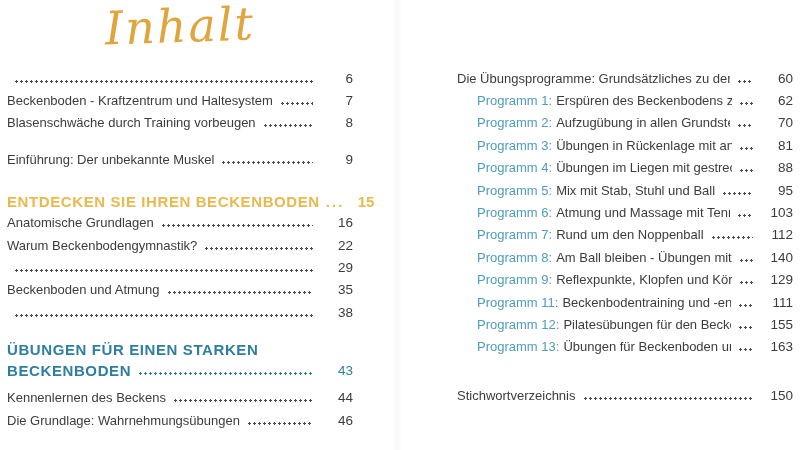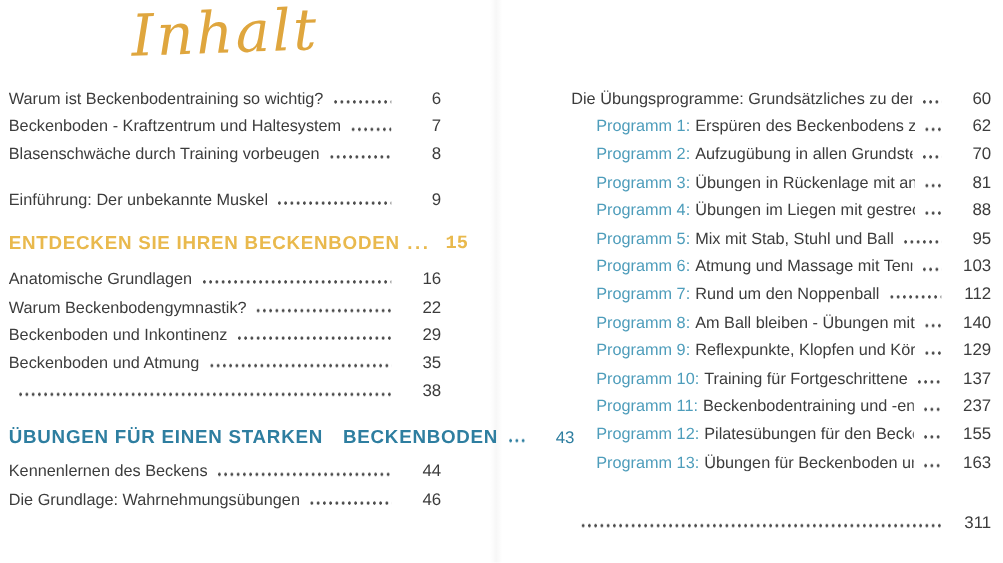--- a/index.html
+++ b/index.html
@@ -39,43 +39,42 @@
     flex:1 1 20px; min-width:14px; align-self:center; height:3px;
     margin:6px 10px 0 7px;
     background-image:radial-gradient(circle, currentColor 1.1px, transparent 1.4px);
     background-size:5px 3px; background-repeat:repeat-x; background-position:left bottom;
     color:var(--leader,#4a4a4a);
   }
   .page-num {
     flex:0 0 30px; text-align:right; color:var(--text,#3c3c3c);
     font-size:13.5px;
   }
-  .heading-row { height:24px; display:flex; align-items:flex-start; white-space:nowrap; }
+  .heading-row { height:24px; display:flex; align-items:flex-end; white-space:nowrap; }
   .heading-row .h-label, .h2 .h-label {
     font-size:15px; font-weight:bold; letter-spacing:0.6px;
   }
   .heading-row .h-dots { font-size:15px; font-weight:bold; margin-left:6px; letter-spacing:2px; }
   .heading-row .spacer { flex:1 1 auto; }
-  .heading-row .page-num { font-size:15px; font-weight:bold;font-family:Liberation Mono, monospace; }
+  .heading-row .page-num { font-size:15px; font-weight:bold; }
   .gold-h { color:var(--heading-gold,#e9b94d); }
   .gold-h .page-num { color:var(--heading-gold,#e9b94d); }
   .teal-h { color:var(--teal,#2e7ea0); }
   .teal-h .page-num, .teal-h .leader { color:var(--teal,#2e7ea0); }
-  .h2 { display:flex; flex-direction:row;gap:16px; }
+  .h2 { display:flex; flex-direction:column; }
   .h2 .line { height:21px; display:flex; align-items:center; white-space:nowrap; }
 </style>
 </head>
 <body style="--gold: #dfa63e; --heading-gold: #e9b94d; --teal: #2e7ea0; --prefix-teal: #4e9dbb; --text: #3c3c3c; --leader: #4a4a4a;">
 
 <div class="page">
   <div class="gutter"></div>
   <div class="title">Inhalt</div>
   <div class="col col-left" id="col-left">
       <div class="row">
-        <span class="label">Warum ist Beckenbodentraining so wichtig?</span>
         <span class="leader"></span>
         <span class="page-num">6</span>
       </div>
       <div class="row">
         <span class="label">Beckenboden - Kraftzentrum und Haltesystem</span>
         <span class="leader"></span>
         <span class="page-num">7</span>
       </div>
       <div class="row">
         <span class="label">Blasenschwäche durch Training vorbeugen</span>
@@ -100,21 +99,20 @@
         <span class="label">Anatomische Grundlagen</span>
         <span class="leader"></span>
         <span class="page-num">16</span>
       </div>
       <div class="row">
         <span class="label">Warum Beckenbodengymnastik?</span>
         <span class="leader"></span>
         <span class="page-num">22</span>
       </div>
       <div class="row">
-        <span class="label">Beckenboden und Inkontinenz</span>
         <span class="leader"></span>
         <span class="page-num">29</span>
       </div>
       <div class="row">
         <span class="label">Beckenboden und Atmung</span>
         <span class="leader"></span>
         <span class="page-num">35</span>
       </div>
       <div class="row">
         <span class="leader"></span>
@@ -197,42 +195,37 @@
         <span class="leader"></span>
         <span class="page-num">140</span>
       </div>
       <div class="row">
         <span class="prefix">Programm 9:</span>
         <span class="label">Reflexpunkte, Klopfen und Körperspannung</span>
         <span class="leader"></span>
         <span class="page-num">129</span>
       </div>
       <div class="row">
-        <span class="prefix">Programm 10:</span>
-        <span class="label">Training für Fortgeschrittene</span>
-        <span class="leader"></span>
-        <span class="page-num">137</span>
-      </div>
-      <div class="row">
         <span class="prefix">Programm 11:</span>
         <span class="label">Beckenbodentraining und -entspannung</span>
         <span class="leader"></span>
-        <span class="page-num">237</span>
+        <span class="page-num">111</span>
       </div>
       <div class="row">
         <span class="prefix">Programm 12:</span>
         <span class="label">Pilatesübungen für den Beckenboden</span>
         <span class="leader"></span>
         <span class="page-num">155</span>
       </div>
       <div class="row">
         <span class="prefix">Programm 13:</span>
         <span class="label">Übungen für Beckenboden und Nacken</span>
         <span class="leader"></span>
         <span class="page-num">163</span>
       </div>
       <div class="gap" style="height: 26px;"></div>
       <div class="row">
-        <span class="leader"></span>
-        <span class="page-num">311</span>
+        <span class="label">Stichwortverzeichnis</span>
+        <span class="leader"></span>
+        <span class="page-num">150</span>
       </div>
     </div>
 </div>
 
 </body></html>

